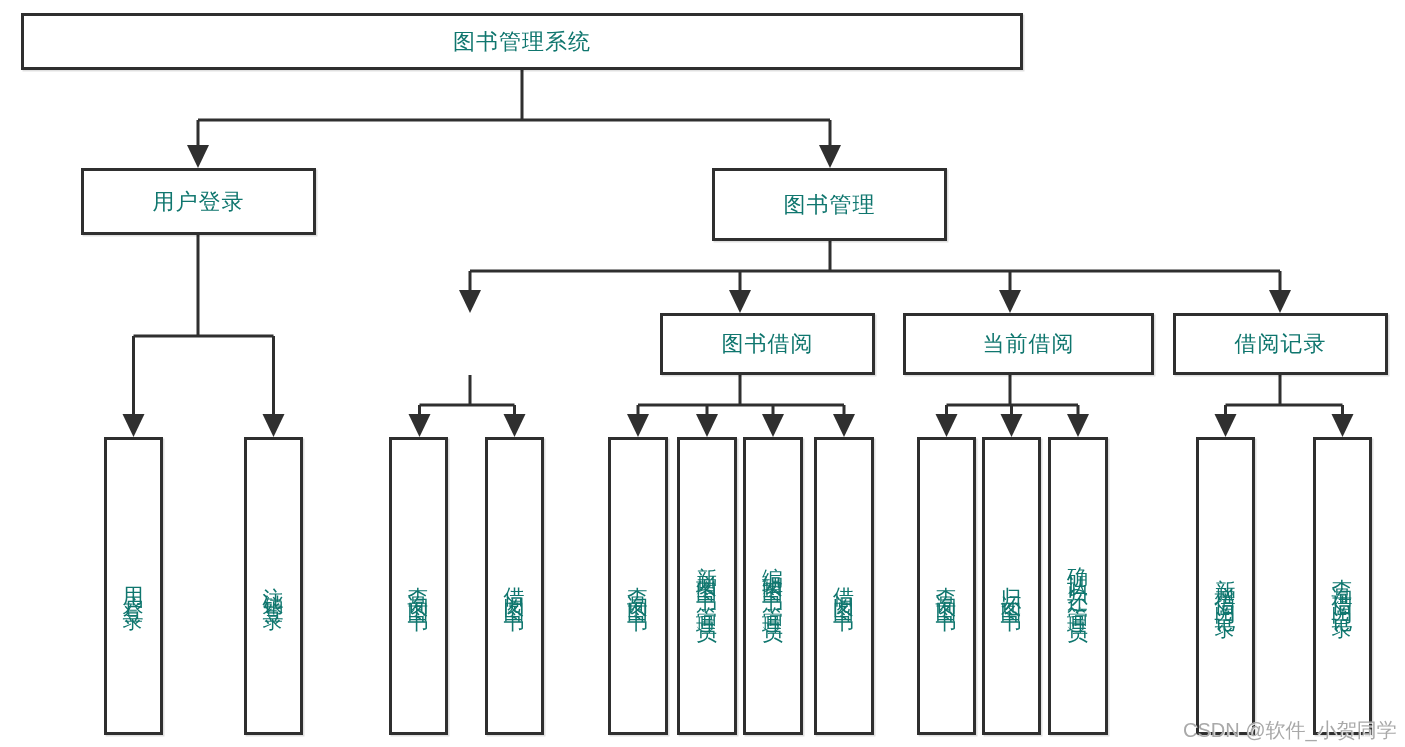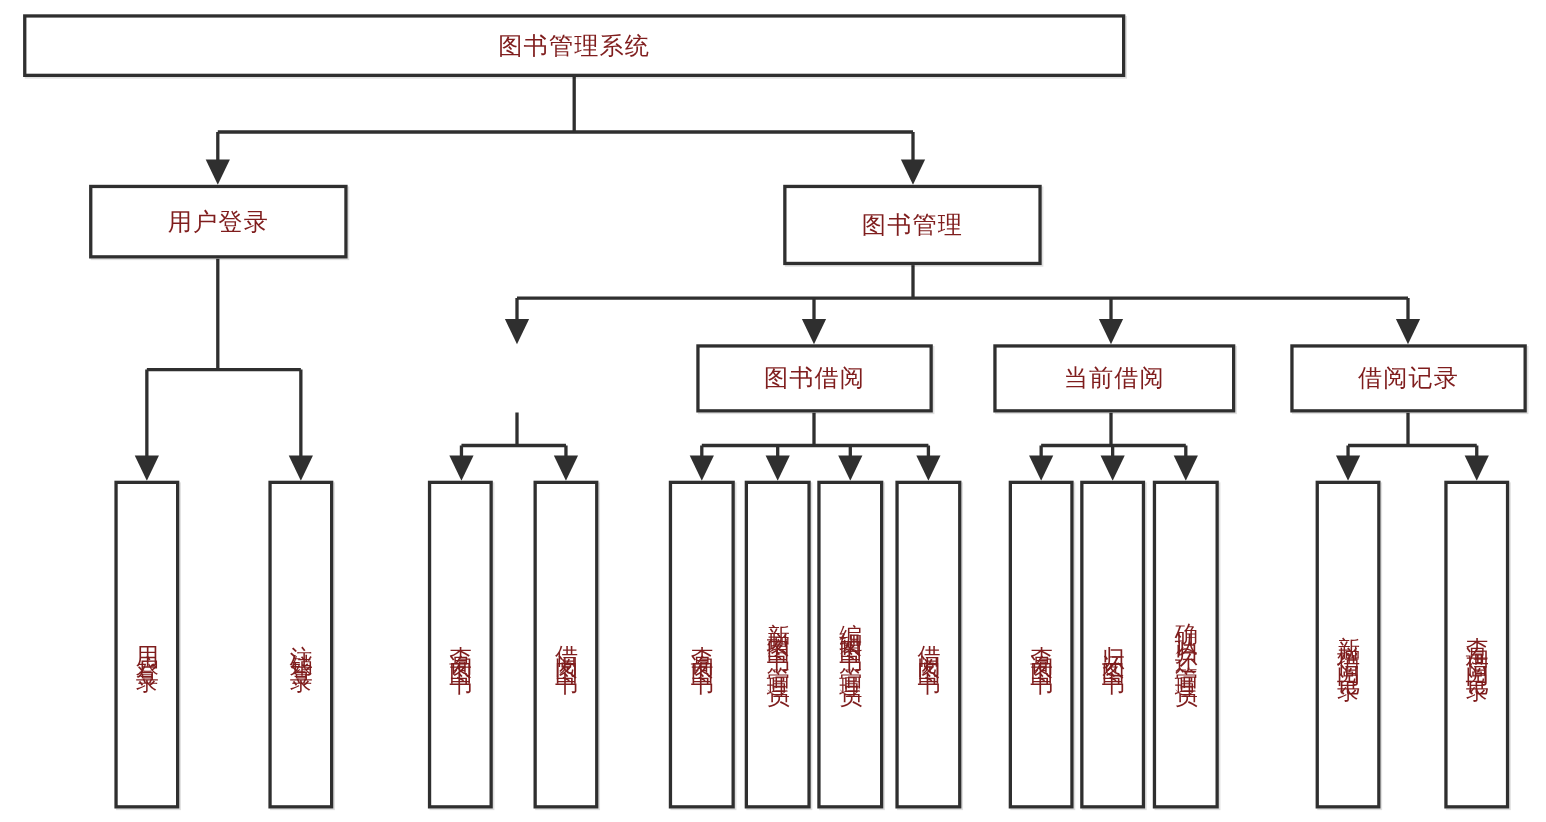--- a/index.html
+++ b/index.html
@@ -27,21 +27,21 @@
   }
   .node {
     position: absolute;
     box-sizing: border-box;
     background: #ffffff;
     border: 3px solid #2f2f2f;
     box-shadow: 1.5px 1.5px 0 rgba(0,0,0,0.12);
     display: flex;
     align-items: center;
     justify-content: center;
-    color: #7f1d1d;
+    color: #0f766e;
   }
   .node.h {
     font-size: 22px;
     letter-spacing: 1px;
     white-space: nowrap;
   }
   .node.v {
     writing-mode: vertical-rl;
     text-orientation: mixed;
     font-size: 21px;
@@ -111,35 +111,36 @@
       <polygon points="1214.5,414 1236.5,414 1225.5,437"></polygon>
       <polygon points="1331.5,414 1353.5,414 1342.5,437"></polygon>
     </g>
   </svg>
 
   <div class="node h" style="left:21px; top:13px; width:1002px; height:57px;">图书管理系统</div>
 
   <div class="node h" style="left:81px; top:168px; width:235px; height:67px;">用户登录</div>
   <div class="node h" style="left:712px; top:168px; width:235px; height:73px;">图书管理</div>
 
-  <div class="node h" style="left:633px; top:313px; width:215px; height:62px;">图书借阅</div>
-  <div class="node h" style="left:903px; top:313px; width:220px; height:62px;">当前借阅</div>
+  <div class="node h" style="left:660px; top:313px; width:215px; height:62px;">图书借阅</div>
+  <div class="node h" style="left:903px; top:313px; width:251px; height:62px;">当前借阅</div>
   <div class="node h" style="left:1173px; top:313px; width:215px; height:62px;">借阅记录</div>
 
   <div class="node v" style="left:104px; top:437px; width:59px; height:298px;">用户登录</div>
   <div class="node v" style="left:244px; top:437px; width:59px; height:298px;">注销登录</div>
 
   <div class="node v" style="left:389px; top:437px; width:59px; height:298px;">查询图书</div>
   <div class="node v" style="left:485px; top:437px; width:59px; height:298px;">借阅图书</div>
 
   <div class="node v" style="left:608px; top:437px; width:60px; height:298px;">查询图书</div>
   <div class="node v" style="left:677px; top:437px; width:60px; height:298px;">新增图书（管理员）</div>
   <div class="node v" style="left:743px; top:437px; width:60px; height:298px;">编辑图书（管理员）</div>
   <div class="node v" style="left:814px; top:437px; width:60px; height:298px;">借阅图书</div>
 
   <div class="node v" style="left:917px; top:437px; width:59px; height:298px;">查询图书</div>
   <div class="node v" style="left:982px; top:437px; width:59px; height:298px;">归还图书</div>
   <div class="node v" style="left:1048px; top:437px; width:60px; height:298px;">确认归还（管理员）</div>
 
   <div class="node v" style="left:1196px; top:437px; width:59px; height:298px;">新增借阅记录</div>
   <div class="node v" style="left:1313px; top:437px; width:59px; height:298px;">查询借阅记录</div>
 
+  <div class="watermark">CSDN @软件_小贺同学</div>
 </div>
 
 </body></html>

